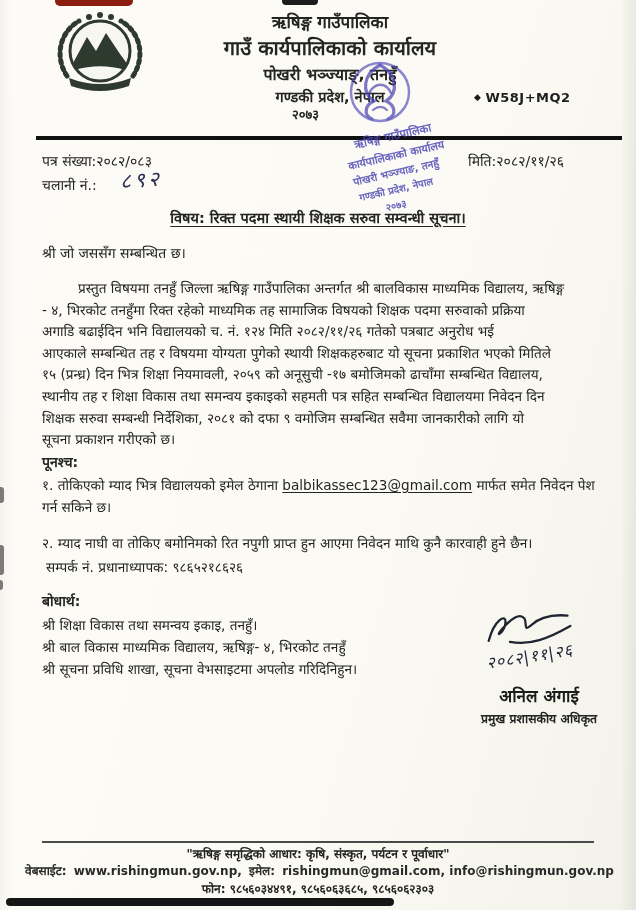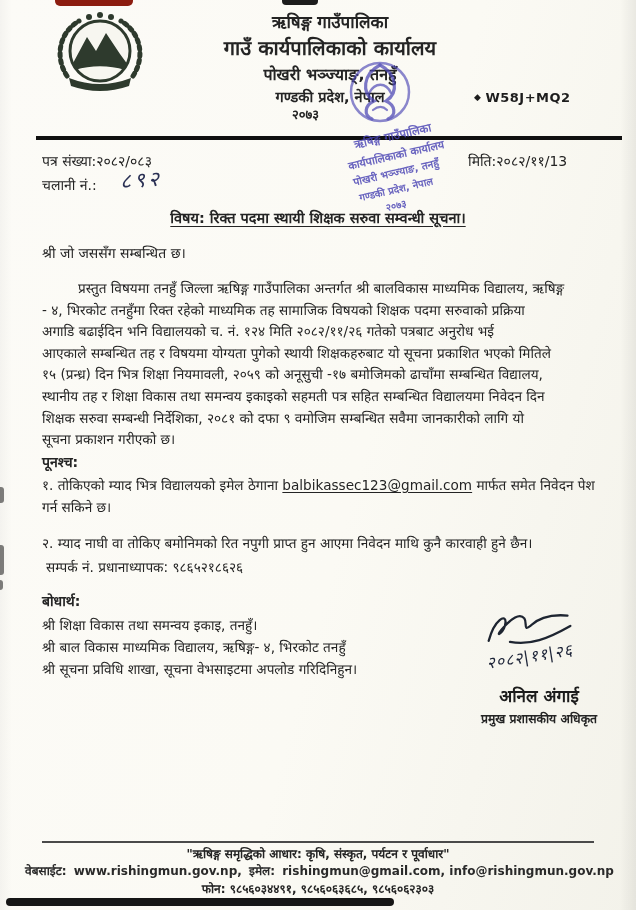--- a/index.html
+++ b/index.html
@@ -125,21 +125,21 @@
   <div class="s-line s1">ऋषिङ्ग गाउँपालिका</div>
   <div class="s-line s2">कार्यपालिकाको कार्यालय</div>
   <div class="s-line s3">पोखरी भञ्ज्याङ, तनहुँ</div>
   <div class="s-line s4">गण्डकी प्रदेश, नेपाल</div>
   <div class="s-line s5">२०७३</div>
 </div>
 
 <div class="abs head-rule"></div>
 
 <div class="abs letter-no">पत्र संख्या:२०८२/०८३</div>
-<div class="abs letter-date">मिति:२०८२/११/13</div>
+<div class="abs letter-date">मिति:२०८२/११/२६</div>
 <div class="abs dispatch-label">चलानी नं.:</div>
 <div class="abs dispatch-no">८९२</div>
 
 <div class="abs subject">
   <span>विषय: रिक्त पदमा स्थायी शिक्षक सरुवा सम्वन्धी सूचना।</span>
 </div>
 
 <div class="abs salutation">श्री जो जससँग सम्बन्धित छ।</div>
 
 <div class="abs paragraph">प्रस्तुत विषयमा तनहुँ जिल्ला ऋषिङ्ग गाउँपालिका अन्तर्गत श्री बालविकास माध्यमिक विद्यालय, ऋषिङ्ग

